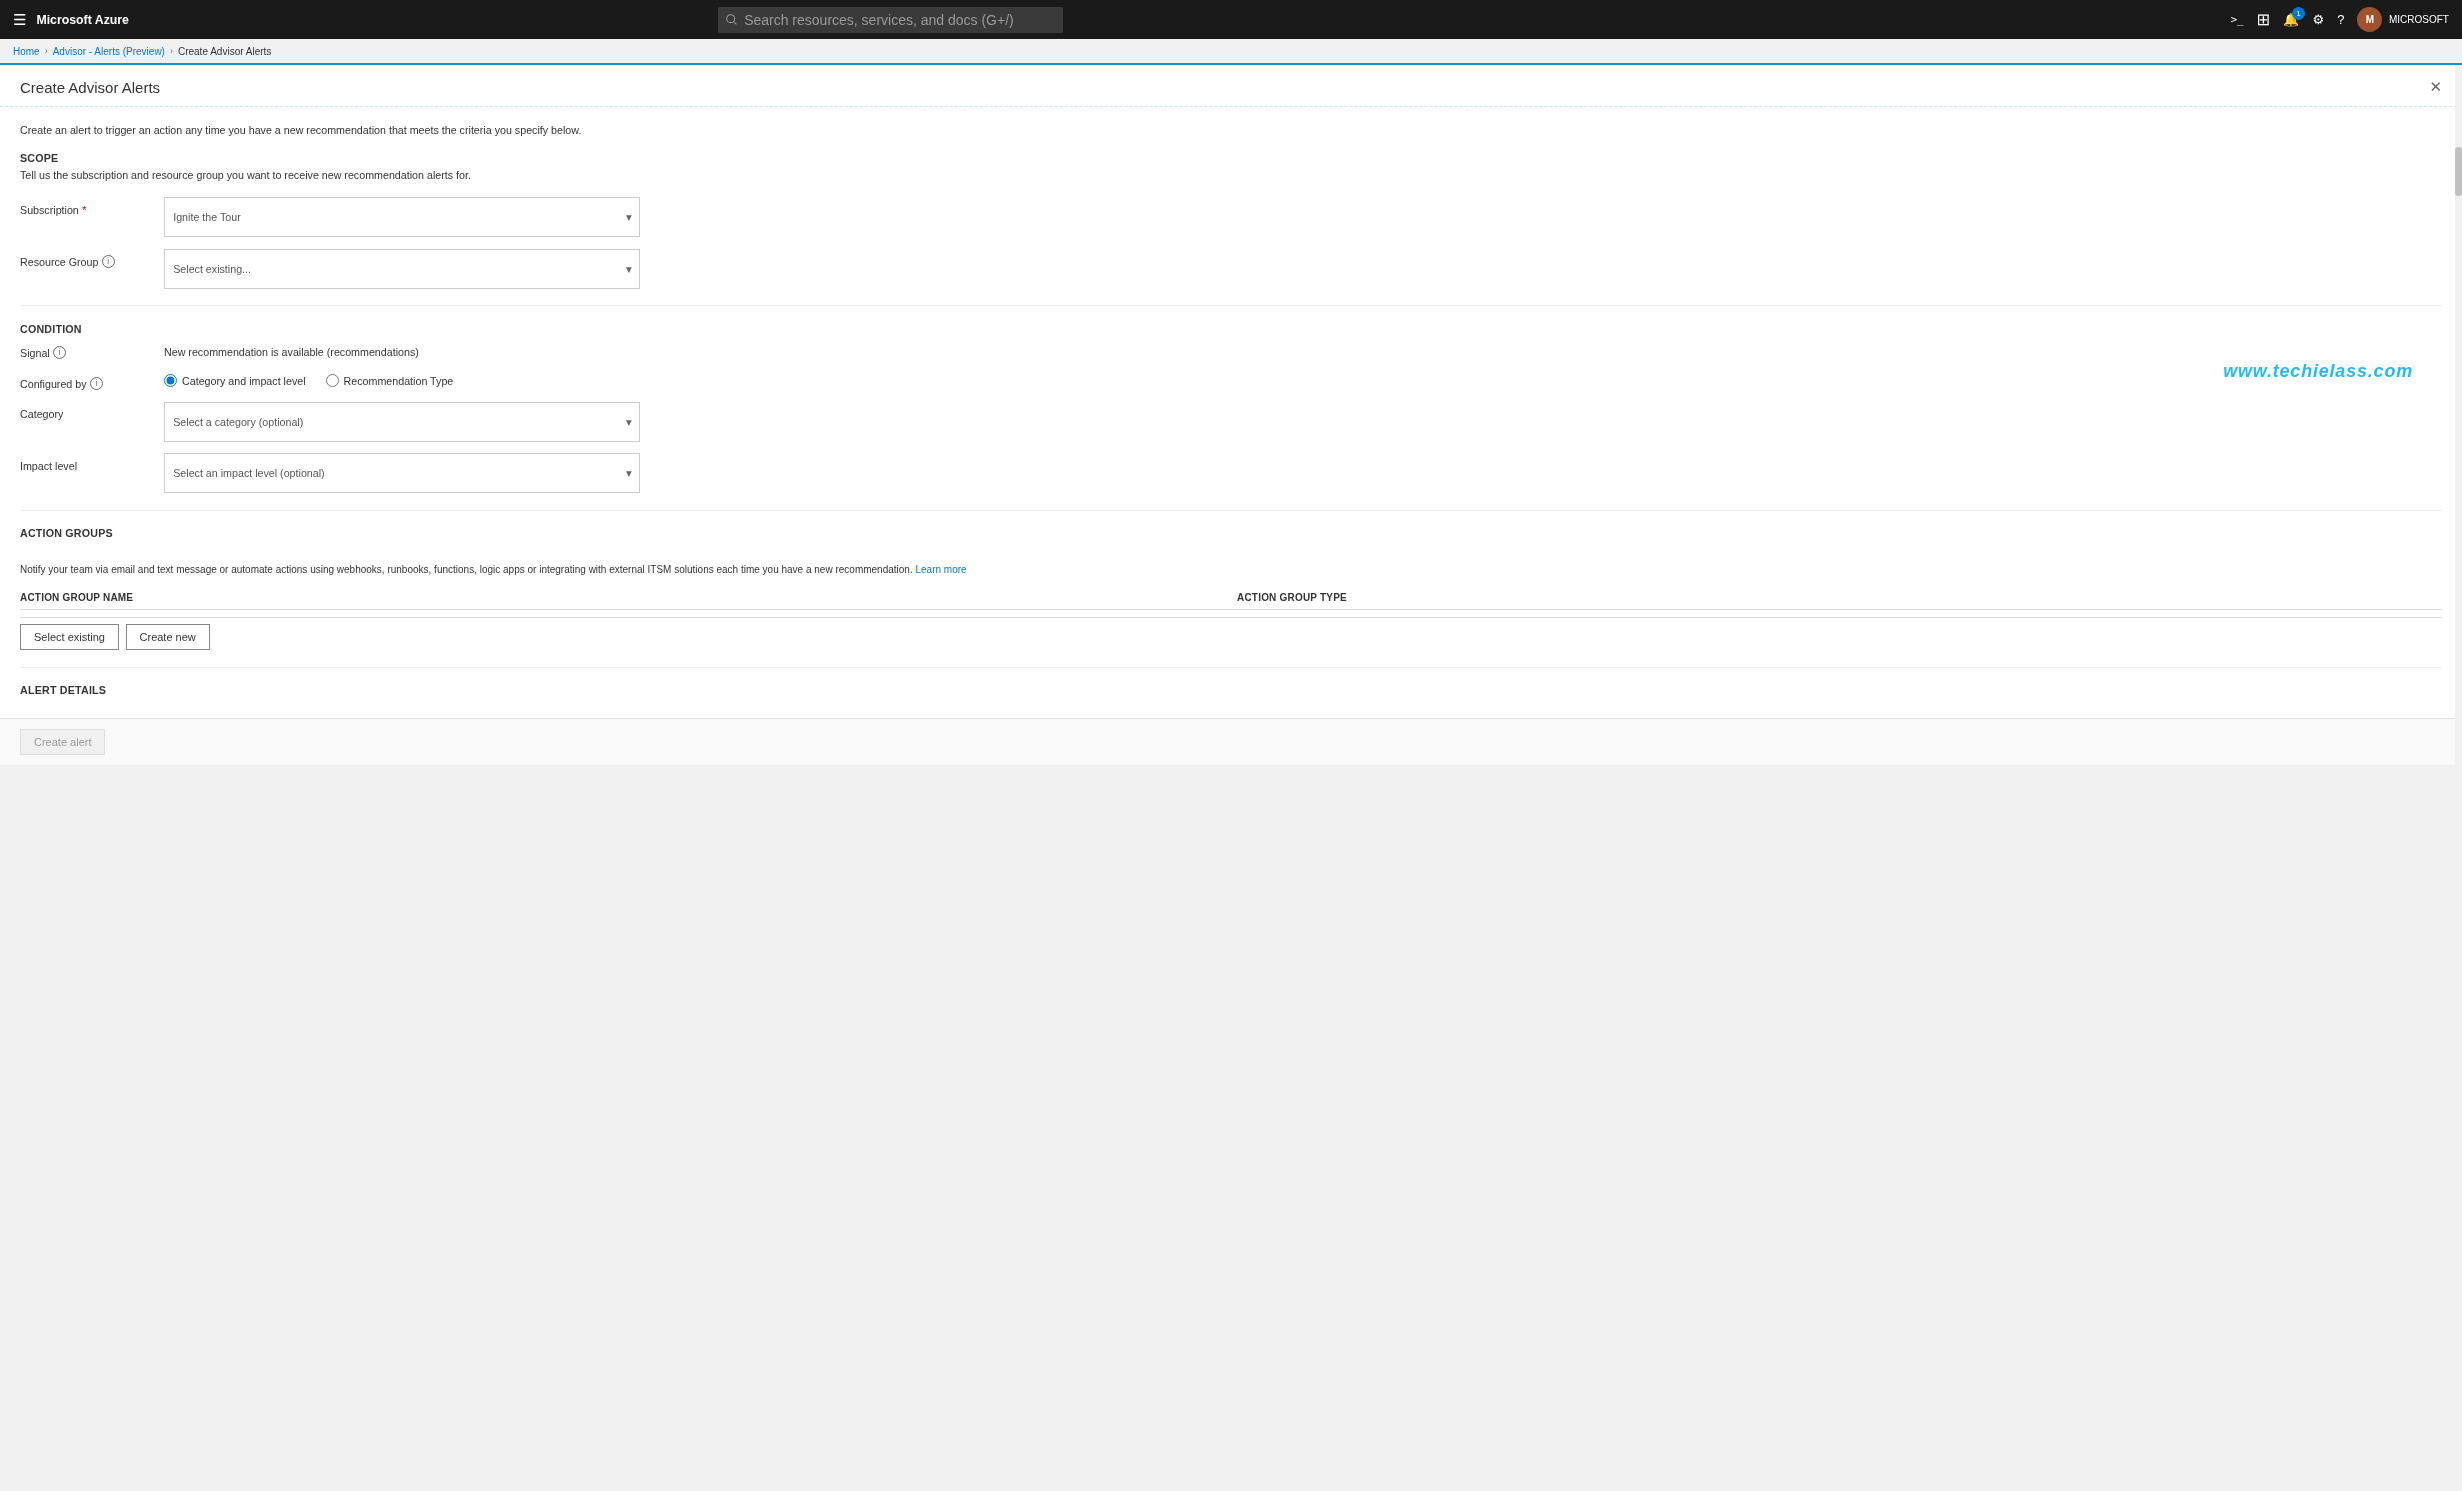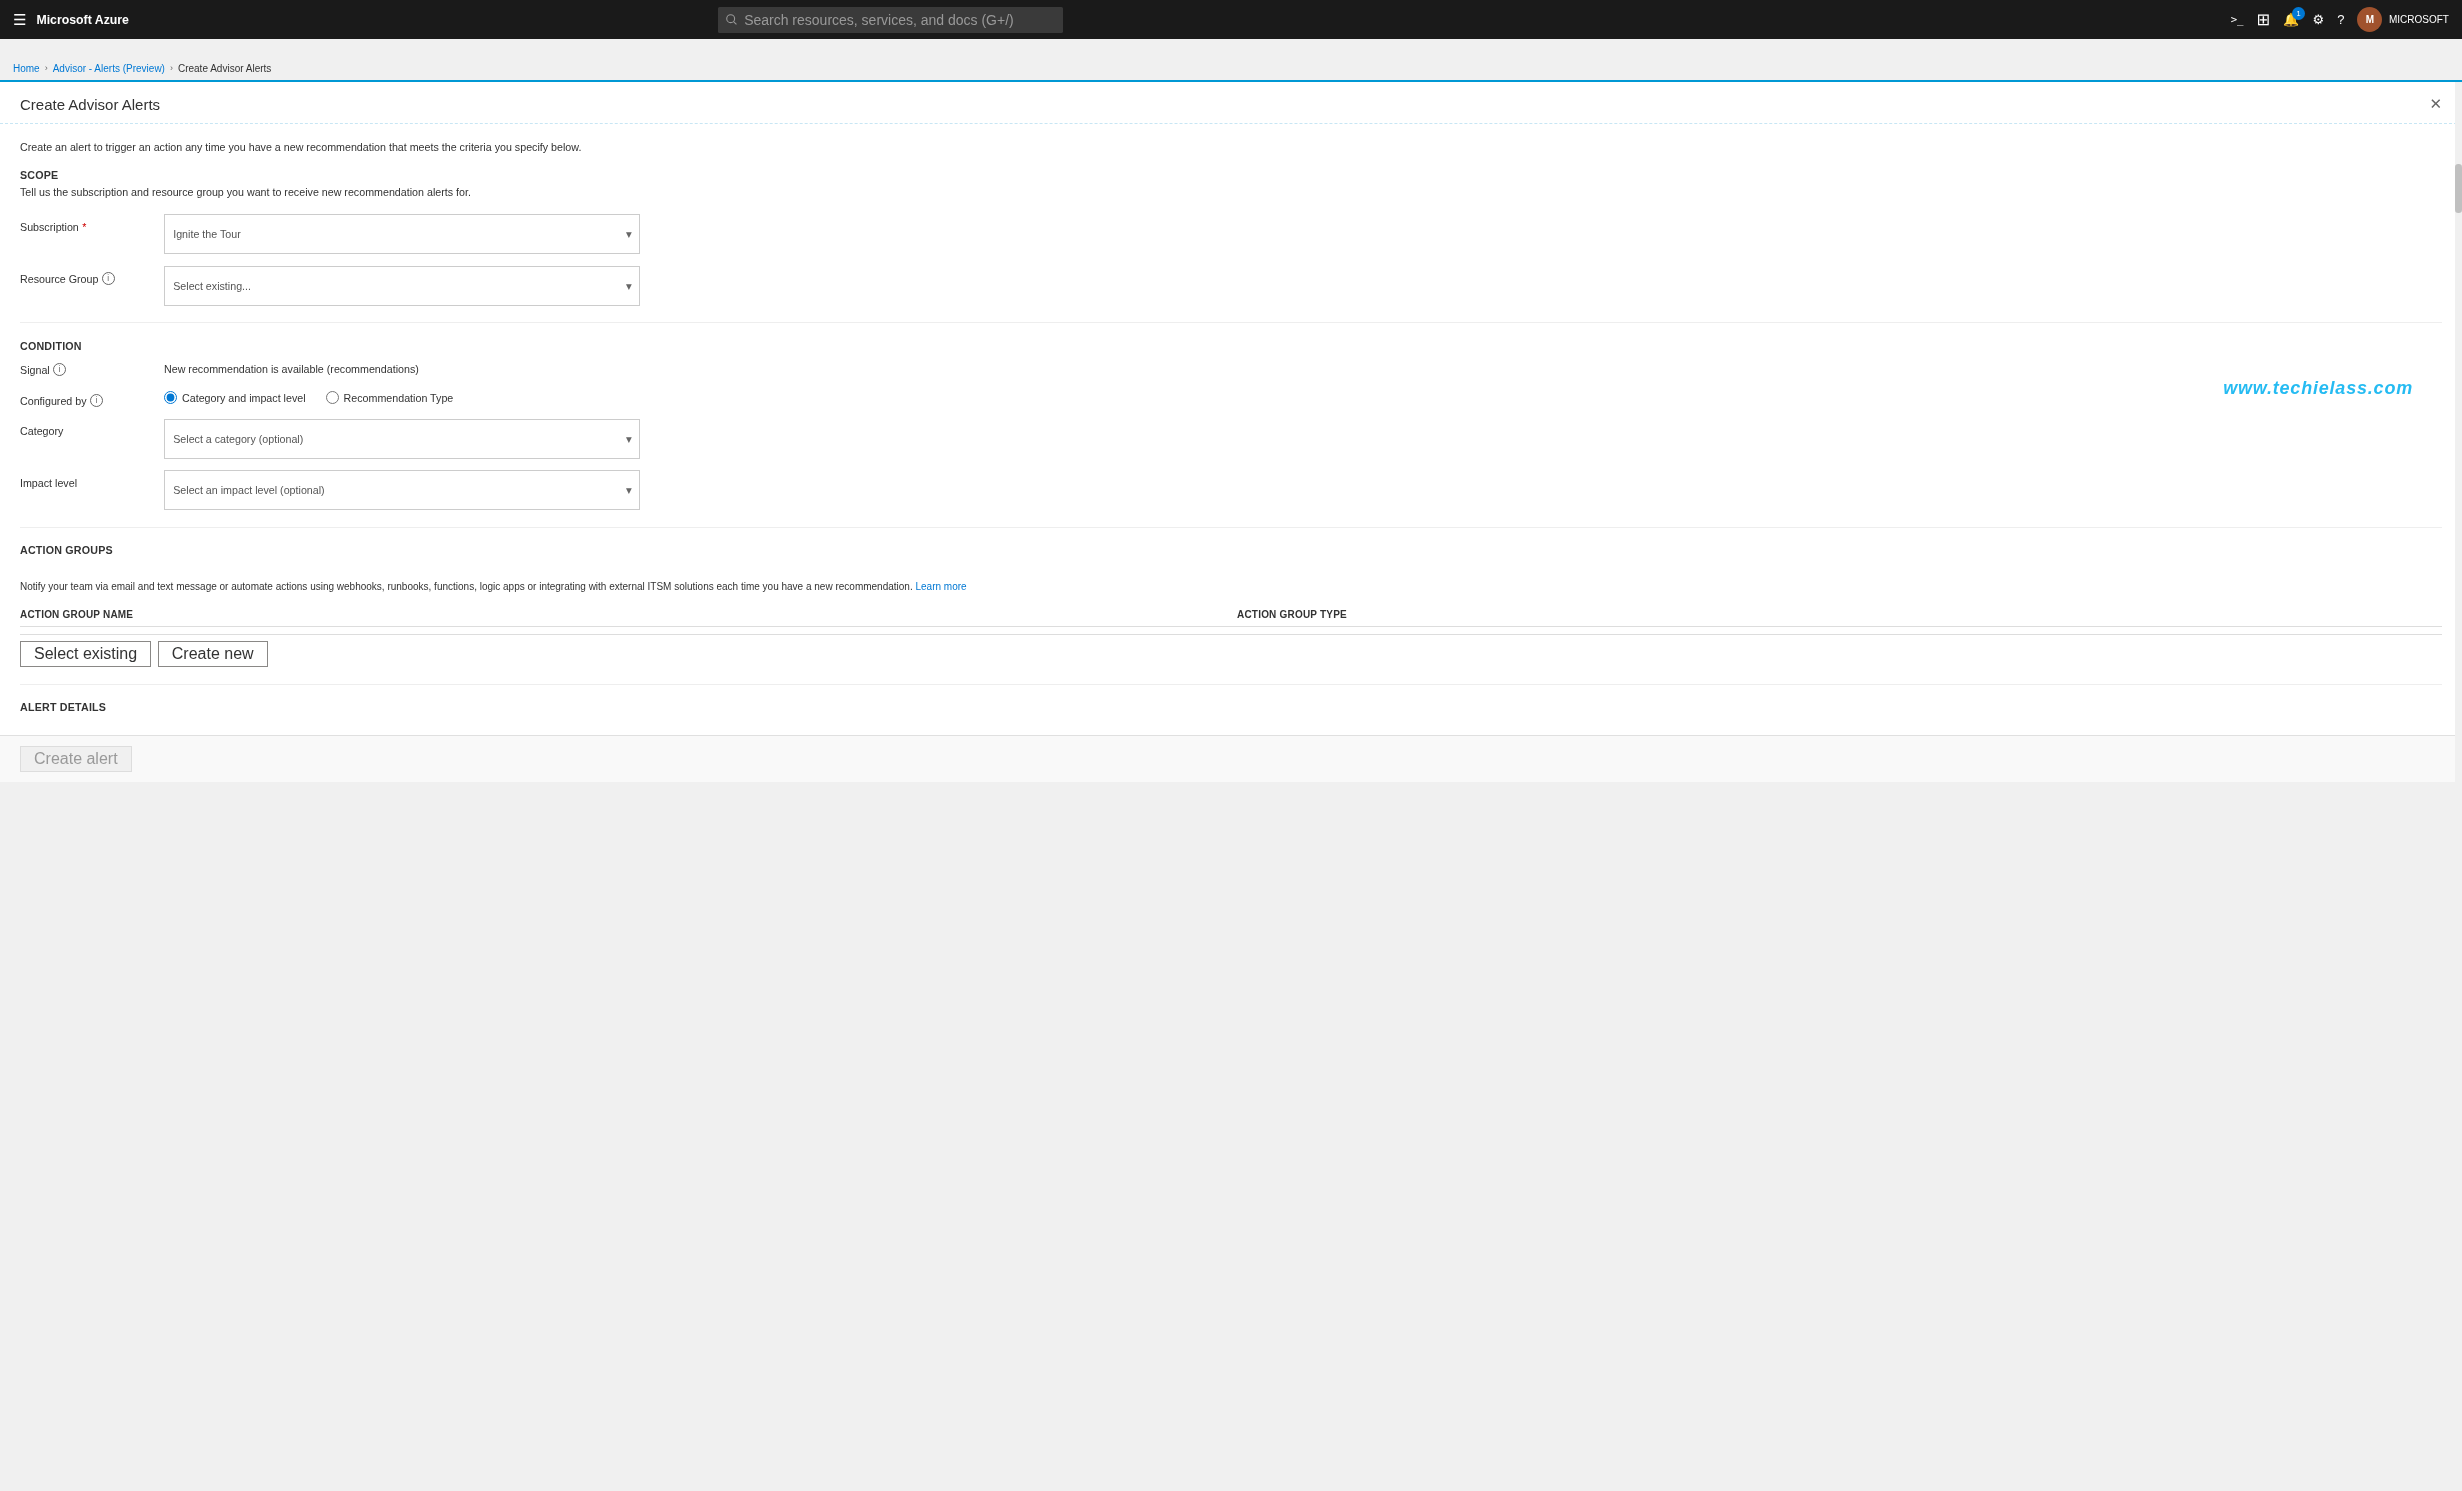--- a/index.html
+++ b/index.html
@@ -54,21 +54,20 @@
     }
 
     
     .breadcrumb {
       background: #f0f0f0;
       padding: 6.6px 13px;
       font-size: 10px;
       display: flex;
       align-items: center;
       gap: 5px;
-      margin-top: 17px;
     }
     .breadcrumb a { color: #0078d4; text-decoration: none; }
     .breadcrumb-sep { color: #666; font-size: 9px; }
     .breadcrumb-current { color: #333; }
 
     
     .main-bg {
       background: #f0f0f0;
       padding: 0;
       min-height: calc(100vh - 39px - 26px);
@@ -214,21 +213,21 @@
     .table-note { font-size: 10.7px; color: #333; padding: 6.6px 0; }
     .table-note .required { color: #c00; margin-right: 3.3px; }
 
     
     .table-line { border: none; border-top: 0.8px solid #ddd; margin: 6.6px 0; }
 
     
     .btn {
       height: 26px;
       padding: 0 13px;
-      font-size: 16px;
+      font-size: 11px;
       cursor: pointer;
       border-radius: 0;
       outline: none;
     }
     .btn-default {
       background: #fff;
       border: 0.8px solid #8a8886;
       color: #333;
     }
     .btn-primary-disabled {

